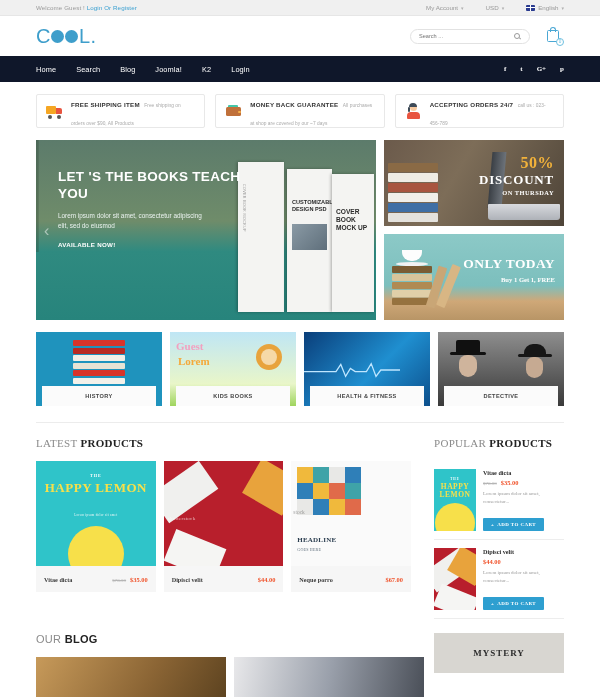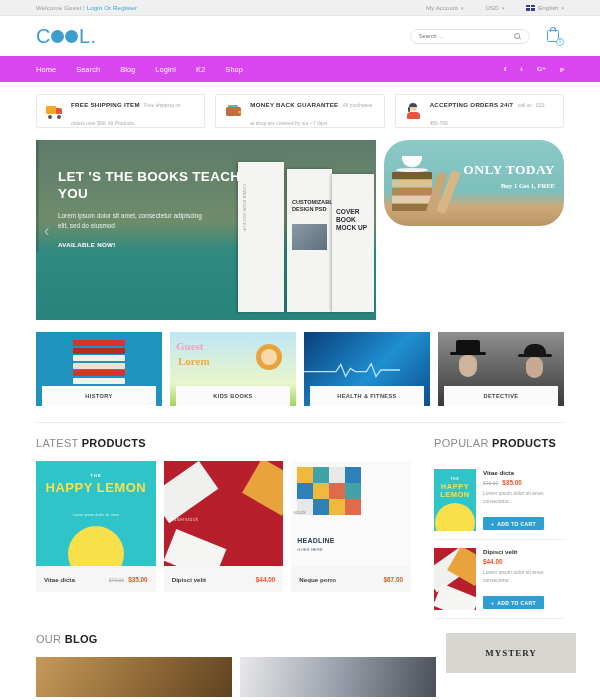--- a/index.html
+++ b/index.html
@@ -82,21 +82,21 @@
   }
   .cart-count {
     position: absolute; right: 0; bottom: 0; width: 8px; height: 8px;
     border: 1px solid #6fc0e0; border-radius: 50%; background: #fff;
     font-size: 4.6px; color: #6fc0e0; display: flex;
     align-items: center; justify-content: center; line-height: 1;
   }
 
   
   .nav {
-    height: 26px; background: #d946ef; display: flex; align-items: center;
+    height: 26px; background: #0f172a; display: flex; align-items: center;
     padding: 0 36px;
   }
   .nav .links { display: flex; gap: 20px; }
   .nav a {
     color: #fff; font-size: 7.4px; text-decoration: none; letter-spacing: .1px;
   }
   .nav .socials { margin-left: auto; display: flex; gap: 14px; align-items: center; }
   .nav .socials span {
     color: #fff; font-size: 7px; line-height: 1;
     font-family: "Liberation Serif", serif; font-weight: bold;
@@ -202,21 +202,21 @@
     position: absolute; right: 4px; bottom: 6px; width: 72px; height: 16px;
     background: linear-gradient(to bottom,#d8dade,#aeb2b8); border-radius: 1px 1px 3px 3px;
   }
   .promo1 .screen {
     position: absolute; right: 60px; bottom: 18px; width: 14px; height: 56px;
     background: linear-gradient(to right,#3a3f45,#6d737a); transform: skewX(-5deg);
   }
   .promo1 .t50 { position: absolute; right: 10px; top: 14px; font-size: 16px; font-weight: bold; color: #f2b23a; font-family: "Liberation Serif", serif; letter-spacing: .5px; }
   .promo1 .tdis { position: absolute; right: 10px; top: 32px; font-size: 13px; font-weight: bold; color: #fff; font-family: "Liberation Serif", serif; letter-spacing: .8px; }
   .promo1 .tthu { position: absolute; right: 10px; top: 49px; font-size: 6.4px; font-weight: bold; color: #fff; font-family: "Liberation Serif", serif; letter-spacing: .5px; }
-  .promo2 { background: linear-gradient(to bottom,#8cc9c7 0%, #7cbfbd 60%, #cfa878 78%, #b89566 100%); border-radius: 24px; }
+  .promo2 { background: linear-gradient(to bottom,#8cc9c7 0%, #7cbfbd 60%, #cfa878 78%, #b89566 100%); }
   .promo2 .cup { position: absolute; left: 18px; top: 16px; width: 20px; height: 11px; background: #fdfdfd; border-radius: 0 0 9px 9px; }
   .promo2 .saucer { position: absolute; left: 12px; top: 28px; width: 32px; height: 4px; background: #f2f2f2; border-radius: 50%; }
   .promo2 .stk { position: absolute; left: 8px; width: 40px; height: 7px; border-radius: 1px; }
   .promo2 .lean { position: absolute; left: 48px; bottom: 12px; width: 9px; height: 42px; background: #c9a676; transform: rotate(18deg); border-radius: 1px; }
   .promo2 .lean2 { position: absolute; left: 60px; bottom: 12px; width: 9px; height: 44px; background: #d8b684; transform: rotate(22deg); border-radius: 1px; }
   .promo2 .tonly { position: absolute; right: 9px; top: 22px; font-size: 13.5px; font-weight: bold; color: #fff; font-family: "Liberation Serif", serif; letter-spacing: .4px; }
   .promo2 .tbuy { position: absolute; right: 9px; top: 42px; font-size: 6.6px; font-weight: bold; color: #fff; font-family: "Liberation Serif", serif; }
 
   
   .cats { display: flex; gap: 8px; padding: 12px 36px 0 36px; }
@@ -241,21 +241,21 @@
   .cat4 .brim1 { position: absolute; left: 12px; top: 20px; width: 36px; height: 3px; background: #101010; border-radius: 2px; }
   .cat4 .f1 { position: absolute; left: 21px; top: 23px; width: 18px; height: 22px; border-radius: 8px 8px 9px 9px; background: #cfb49c; }
   .cat4 .hat2 { position: absolute; right: 18px; top: 12px; width: 22px; height: 11px; background: #161616; border-radius: 9px 9px 0 0; }
   .cat4 .brim2 { position: absolute; right: 12px; top: 22px; width: 34px; height: 3px; background: #161616; border-radius: 2px; }
   .cat4 .f2 { position: absolute; right: 21px; top: 25px; width: 17px; height: 21px; border-radius: 8px 8px 9px 9px; background: #c6aa92; }
 
   
   .divider { margin: 16px 36px 0 36px; border-top: 1px solid #ececec; }
 
   
-  .prod-section { display: flex; gap: 23px; padding: 14px 36px 0 36px; }
+  .prod-section { display: flex; gap: 23px; padding: 14px 36px 0 36px; font-family: Liberation Serif, serif; }
   .sec-title {
     font-size: 11px; color: #8b8b8b; letter-spacing: .3px;
     margin-bottom: 12px; font-weight: normal;
   }
   .sec-title b { color: #222; font-weight: bold; }
   .latest { flex: 1; }
   .latest-grid { display: flex; gap: 8px; }
   .pcard { flex: 1; background: #f6f6f6; }
   .pcard .thumb { height: 105px; position: relative; overflow: hidden; }
   .pcard .meta {
@@ -292,21 +292,21 @@
   .pop-item .ptitle { font-size: 6.2px; color: #2f2f2f; font-weight: bold; margin-bottom: 3px; }
   .pop-item .pprice { margin-bottom: 4px; display: flex; gap: 4px; align-items: baseline; }
   .pop-item .pdesc { font-size: 5px; color: #9c9c9c; line-height: 1.55; margin-bottom: 6px; }
   .atc {
     display: inline-flex; align-items: center; justify-content: center; gap: 3px;
     background: #2e9fd0; color: #fff; font-size: 5px; font-weight: bold;
     height: 13px; padding: 0 8px; border-radius: 1px; letter-spacing: .4px;
   }
 
   
-  .blog-section { padding: 14px 24px 0 36px; display: flex; gap: 10px; }
+  .blog-section { padding: 14px 36px 0 36px; display: flex; gap: 10px; }
   .blog-left { flex: 1; }
   .blog-grid { display: flex; gap: 8px; }
   .blog-card { flex: 1; height: 40px; overflow: hidden; position: relative; }
   .blog1 { background: linear-gradient(120deg,#c79a5a,#8a6434 60%,#5d4320); }
   .blog2 { background: linear-gradient(100deg,#e8e8ea,#9aa0ab 50%,#4a4f58); }
   .blog-right { flex: 0 0 130px; }
   .mystery {
     height: 40px; background: #d8d6d1; display: flex; align-items: center; justify-content: center;
     font-family: "Liberation Serif", serif; font-weight: bold; font-size: 9px; color: #2d2d2d;
     letter-spacing: 1px;
@@ -357,23 +357,23 @@
         <span class="cart-count">0</span>
       </div>
     </div>
   </div>
 
   <div class="nav">
     <div class="links">
       <a href="#">Home</a>
       <a href="#">Search</a>
       <a href="#">Blog</a>
-      <a href="#">Login!</a>
+      <a href="#">Joomla!</a>
       <a href="#">K2</a>
-      <a href="#">Shop</a>
+      <a href="#">Login</a>
     </div>
     <div class="socials">
       <span>f</span>
       <span>t</span>
       <span>G+</span>
       <span>p</span>
     </div>
   </div>
 
   <div class="features">
@@ -431,20 +431,35 @@
           <div class="bk-label bk3-title">COVER BOOK MOCK UP</div>
         </div>
       </div>
       <div class="hero-content">
         <h2>LET 'S THE BOOKS TEACH YOU</h2>
         <p>Lorem ipsum dolor sit amet, consectetur adipiscing elit, sed do eiusmod</p>
         <div class="avail">AVAILABLE NOW!</div>
       </div>
     </div>
     <div class="promos">
+      <div class="promo promo1">
+        <div class="pbooks">
+          <span class="pb" style="bottom:0;  background:#e4e2dd;"></span>
+          <span class="pb" style="bottom:10px;background:#3f6fa5;"></span>
+          <span class="pb" style="bottom:20px;background:#f1efe9;"></span>
+          <span class="pb" style="bottom:30px;background:#a8553f;"></span>
+          <span class="pb" style="bottom:40px;background:#efece4;"></span>
+          <span class="pb" style="bottom:50px;background:#8a6a45;"></span>
+        </div>
+        <div class="screen"></div>
+        <div class="laptop"></div>
+        <div class="t50">50%</div>
+        <div class="tdis">DISCOUNT</div>
+        <div class="tthu">ON THURSDAY</div>
+      </div>
       <div class="promo promo2">
         <span class="stk" style="top:32px; background:#7a5c33;"></span>
         <span class="stk" style="top:40px; background:#d8c49a;"></span>
         <span class="stk" style="top:48px; background:#b08a52;"></span>
         <span class="stk" style="top:56px; background:#e0cfa8;"></span>
         <span class="stk" style="top:64px; background:#96723f;"></span>
         <div class="lean"></div>
         <div class="lean2"></div>
         <div class="cup"></div>
         <div class="saucer"></div>

